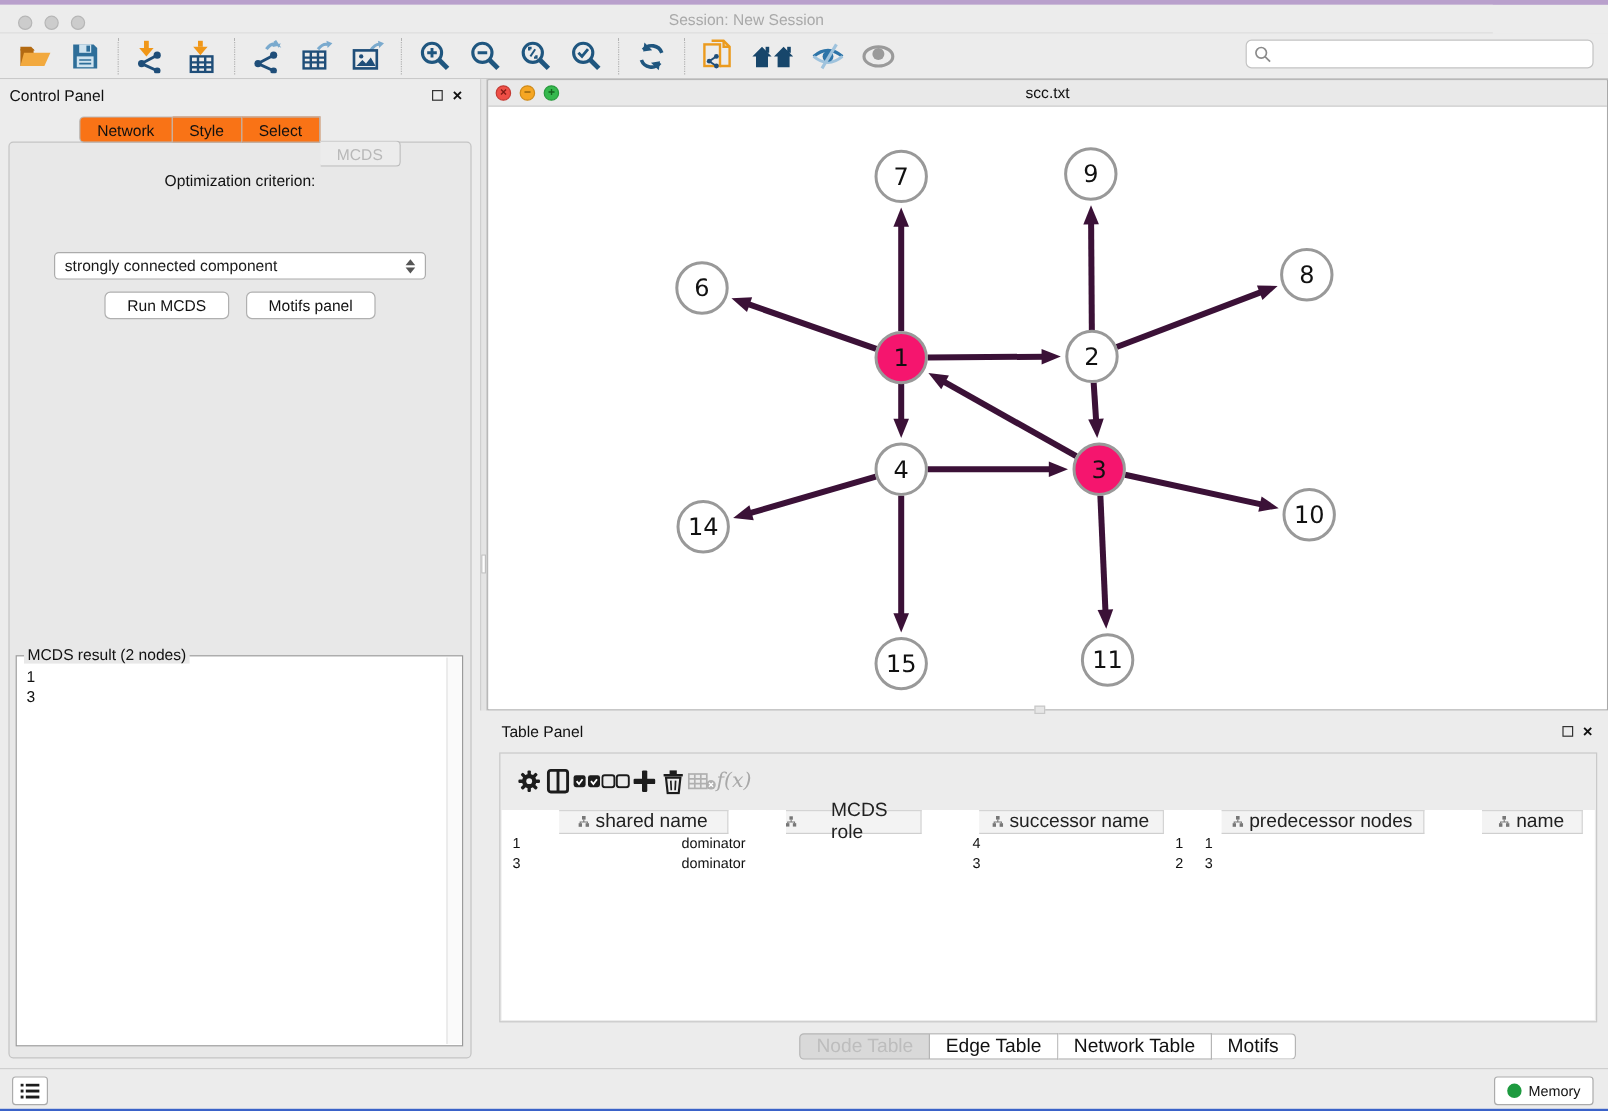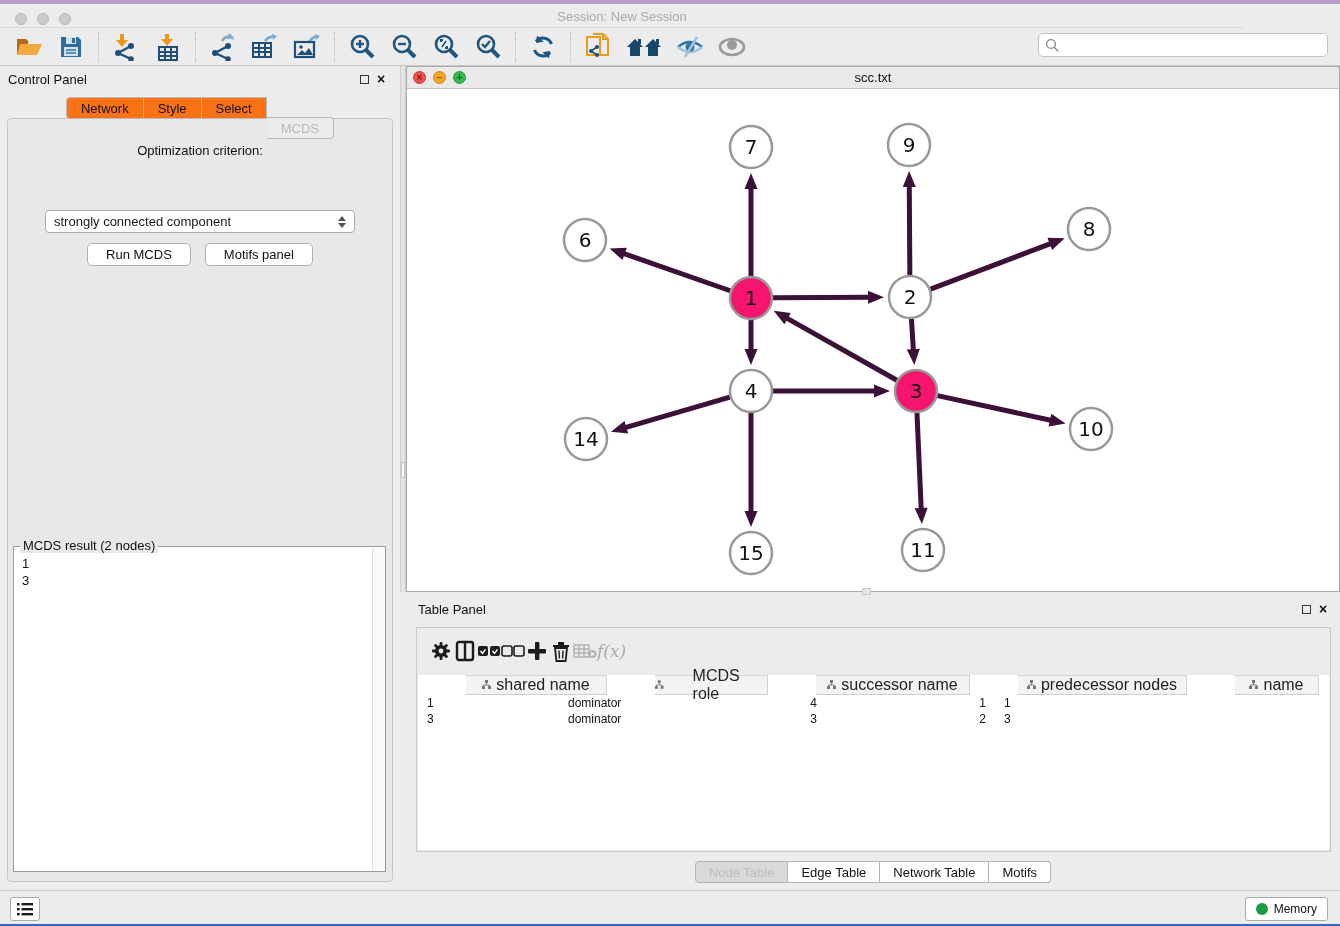--- a/index.html
+++ b/index.html
@@ -65,21 +65,21 @@
   .tp-toolbar { height:46px; display:flex; align-items:center; padding-left:12px; }
   .tp-ico { width:24px; height:24px; display:flex; align-items:center; justify-content:center; }
   .fx-label { font-family:"DejaVu Serif", serif; font-style:italic; font-size:17px; color:#a8a8a8; }
   .tbl-area { position:absolute; left:1px; right:1px; top:47px; bottom:1px; background:#ffffff; }
   .tbl-header { display:flex; height:20px; }
   .th { background:#f3f3f3; border-right:1px solid #d4d4d4; border-top:1px solid #d4d4d4; border-bottom:1px solid #cfcfcf; display:flex; align-items:center; justify-content:center; gap:5px; font-size:16px; color:#222;margin-left:48px; }
   .th:first-child { border-left:none; }
   .tr { display:flex; height:16px; font-size:12px; color:#111; }
   .td { padding:0 9px; line-height:16px; overflow:hidden; }
   .tp-tabs { position:absolute; left:0; right:0; bottom:7px; display:flex; justify-content:center; }
-  .tp-tab { height:22px; padding:0 13px; background:#ffffff; border:1px solid #b5b5b5; border-left:none; font-size:13px; line-height:21px; color:#111; }
+  .tp-tab { height:22px; padding:0 13px; background:#ffffff; border:1px solid #b5b5b5; border-left:none; font-size:16px; line-height:21px; color:#111; }
   .tp-tab:first-child { border-left:1px solid #b5b5b5; border-radius:4px 0 0 4px; }
   .tp-tab:last-child { border-radius:0 4px 4px 0; }
   .tp-tab.selected { background:#d9d9d9; color:#bdbdbd; }
 
   
   .status-bar { position:absolute; left:0; bottom:0; width:1340px; height:36px; background:#ececec; border-top:1px solid #cfcfcf; }
   .status-left-btn { position:absolute; left:10px; top:6px; width:30px; height:24px; background:#ffffff; border:1px solid #ababab; border-radius:3px; display:flex; align-items:center; justify-content:center; }
   .memory-btn { position:absolute; right:12px; top:6px; height:24px; padding:0 10px; background:#ffffff; border:1px solid #ababab; border-radius:3px; display:flex; align-items:center; gap:6px; font-size:12px; color:#111; }
   .memory-dot { width:12px; height:12px; border-radius:50%; background:#1d9a3f; }
 </style>

